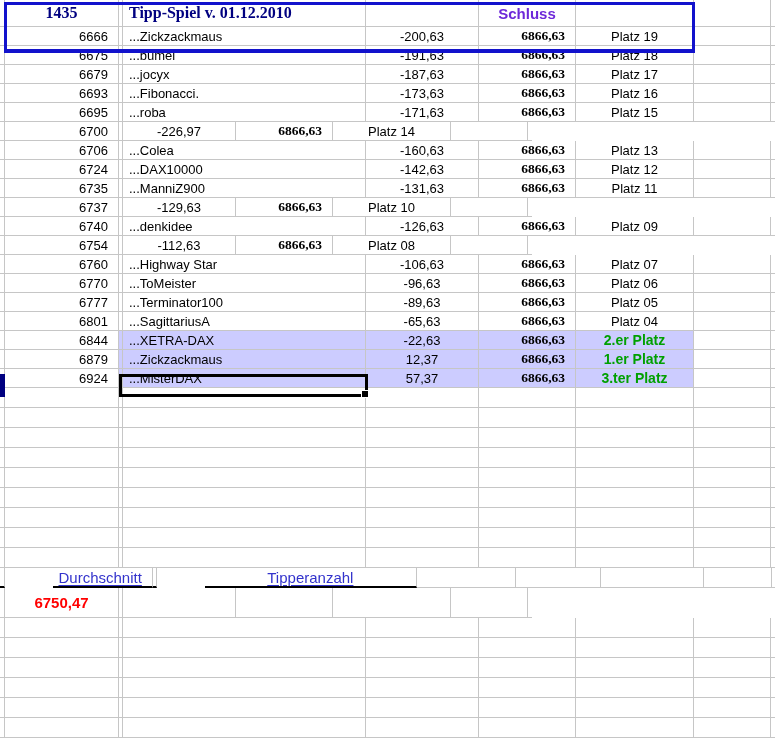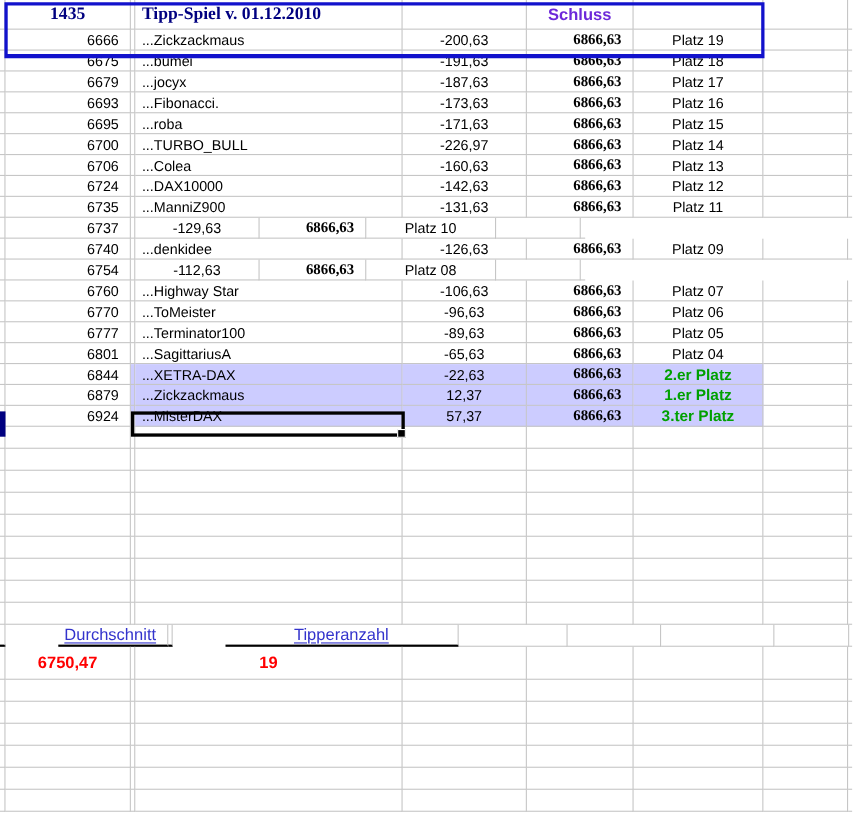--- a/index.html
+++ b/index.html
@@ -165,21 +165,20 @@
         <div class="cell c4 center">-171,63</div>
         <div class="cell c5 right pad-r cell-kurs">6866,63</div>
         <div class="cell c6 center">Platz 15</div>
         <div class="cell c7"></div>
         <div class="cell c8"></div>
       </div>
       <div class="row drow">
         <div class="cell c0"></div>
         <div class="cell c1 right pad-r">6700</div>
         <div class="cell c2"></div>
-        <div class="cell c3 left pad-l">...TURBO_BULL</div>
         <div class="cell c4 center">-226,97</div>
         <div class="cell c5 right pad-r cell-kurs">6866,63</div>
         <div class="cell c6 center">Platz 14</div>
         <div class="cell c7"></div>
         <div class="cell c8"></div>
       </div>
       <div class="row drow">
         <div class="cell c0"></div>
         <div class="cell c1 right pad-r">6706</div>
         <div class="cell c2"></div>
@@ -437,21 +436,20 @@
     <div class="cell c5"></div>
     <div class="cell c6"></div>
     <div class="cell c7"></div>
     <div class="cell c8"></div>
   </div>
 
   <div class="row vrow">
     <div class="cell c0"></div>
     <div class="cell c1 center sum-value">6750,47</div>
     <div class="cell c2"></div>
-    <div class="cell c3 center sum-value">19</div>
     <div class="cell c4"></div>
     <div class="cell c5"></div>
     <div class="cell c6"></div>
     <div class="cell c7"></div>
     <div class="cell c8"></div>
   </div>
 
   <div id="empty-bottom">
       <div class="row trow">
         <div class="cell c0"></div>

